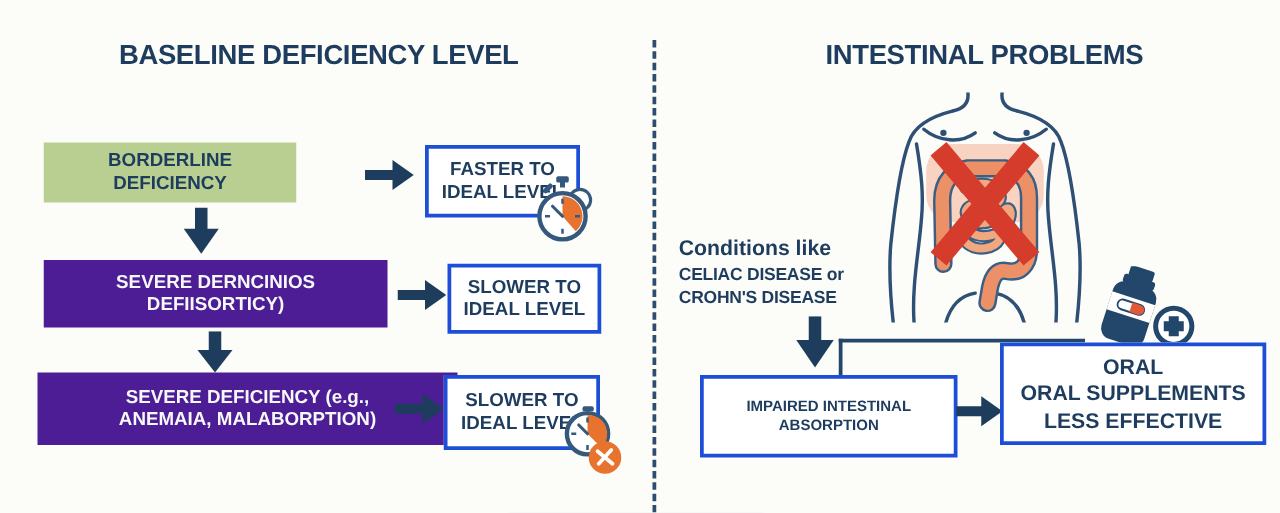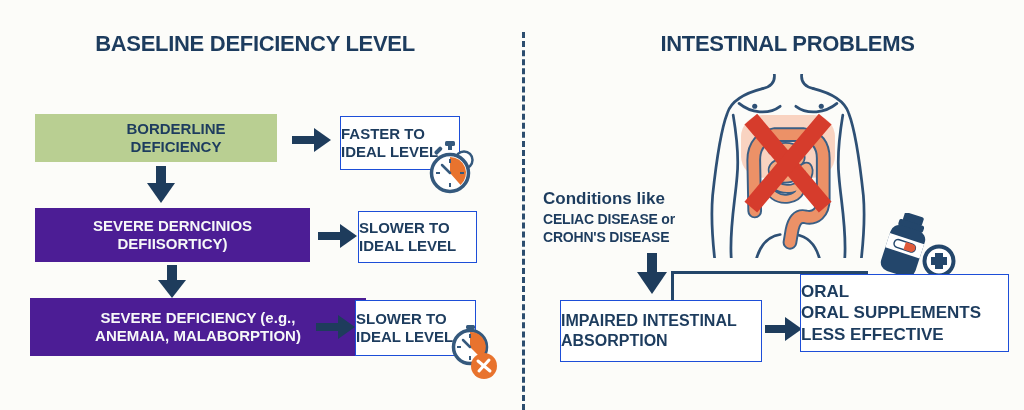--- a/index.html
+++ b/index.html
@@ -32,24 +32,24 @@
     color:#1d3c5e;
     font-size:15px;
   }
   .navy-box{
     background:#4c1d95;
     color:#f6f8f8;
     font-size:15px;
   }
   .outline-box{
     background:#ffffff;
-    border:1px solid #1d4ed8;
+    border:3px solid #1d4ed8;
     color:#1d3c5e;
     font-size:15px;
-    display:flex;flex-direction:column;align-items:flex-start;justify-content:center;
+    display:flex;flex-direction:column;align-items:center;justify-content:center;
     text-align:center;line-height:1.2;
   }
   .divider{
     width:0;border-left:3px dashed #2c4d6f;
   }
   .cond-text{
     text-align:left;color:#1d3c5e;line-height:1.3;
   }
   .cond-line-small{font-size:17px;}
   .cond-line-big{font-size:14px;letter-spacing:-0.2px;}
@@ -57,21 +57,21 @@
   .connector{background:#24466a;}
   .big-line{line-height:1.25;}
 </style>
 </head>
 <body>
 
 <div class="canvas">
 
   <div class="abs panel-title" style="left:55px;top:31px;width:400px;">BASELINE DEFICIENCY LEVEL</div>
 
-  <div class="abs flow-box green-box" style="left:35px;top:114px;width:202px;height:48px;padding-left:40px;">
+  <div class="abs flow-box green-box" style="left:35px;top:114px;width:202px;height:48px;">
     <span>BORDERLINE</span>
     <span>DEFICIENCY</span>
   </div>
 
   <svg class="abs arrow-svg" style="left:292px;top:126px;" width="40" height="28" viewBox="0 0 40 28" fill="#1e3c5c">
     <rect x="0" y="10" width="24" height="8"></rect>
       <polygon points="22,2 39,14 22,26"></polygon>
   </svg>
 
   <div class="abs outline-box" style="left:340px;top:116px;width:118px;height:52px;">
@@ -205,21 +205,21 @@
       <rect x="30" y="14" width="36" height="48" rx="9" fill="#23466b"></rect>
       <rect x="30" y="25" width="36" height="15" fill="#ffffff"></rect>
       <rect x="37" y="28.5" width="22" height="8" rx="4" fill="#ffffff" stroke="#23466b" stroke-width="1.5"></rect>
       <path d="M48,28.5 h7 a4,4 0 0 1 0,8 h-7 z" fill="#e05a3a"></path>
     </g>
     <circle cx="84" cy="48" r="14.5" fill="#ffffff" stroke="#23466b" stroke-width="4"></circle>
     <rect x="80" y="40" width="8" height="16" fill="#23466b"></rect>
     <rect x="76" y="44" width="16" height="8" fill="#23466b"></rect>
   </svg>
 
-  <div class="abs outline-box big-line" style="left:560px;top:300px;width:200px;height:60px;font-size:16px;">
+  <div class="abs outline-box big-line" style="left:560px;top:300px;width:200px;height:60px;font-size:12px;">
     <span>IMPAIRED INTESTINAL</span>
     <span>ABSORPTION</span>
   </div>
 
   <svg class="abs arrow-svg" style="left:765px;top:315px;" width="38" height="28" viewBox="0 0 38 28" fill="#1e3c5c">
     <rect x="0" y="10" width="22" height="8"></rect>
       <polygon points="20,2 37,14 20,26"></polygon>
   </svg>
 
   <div class="abs outline-box big-line" style="left:800px;top:274px;width:207px;height:76px;font-size:17px;">

